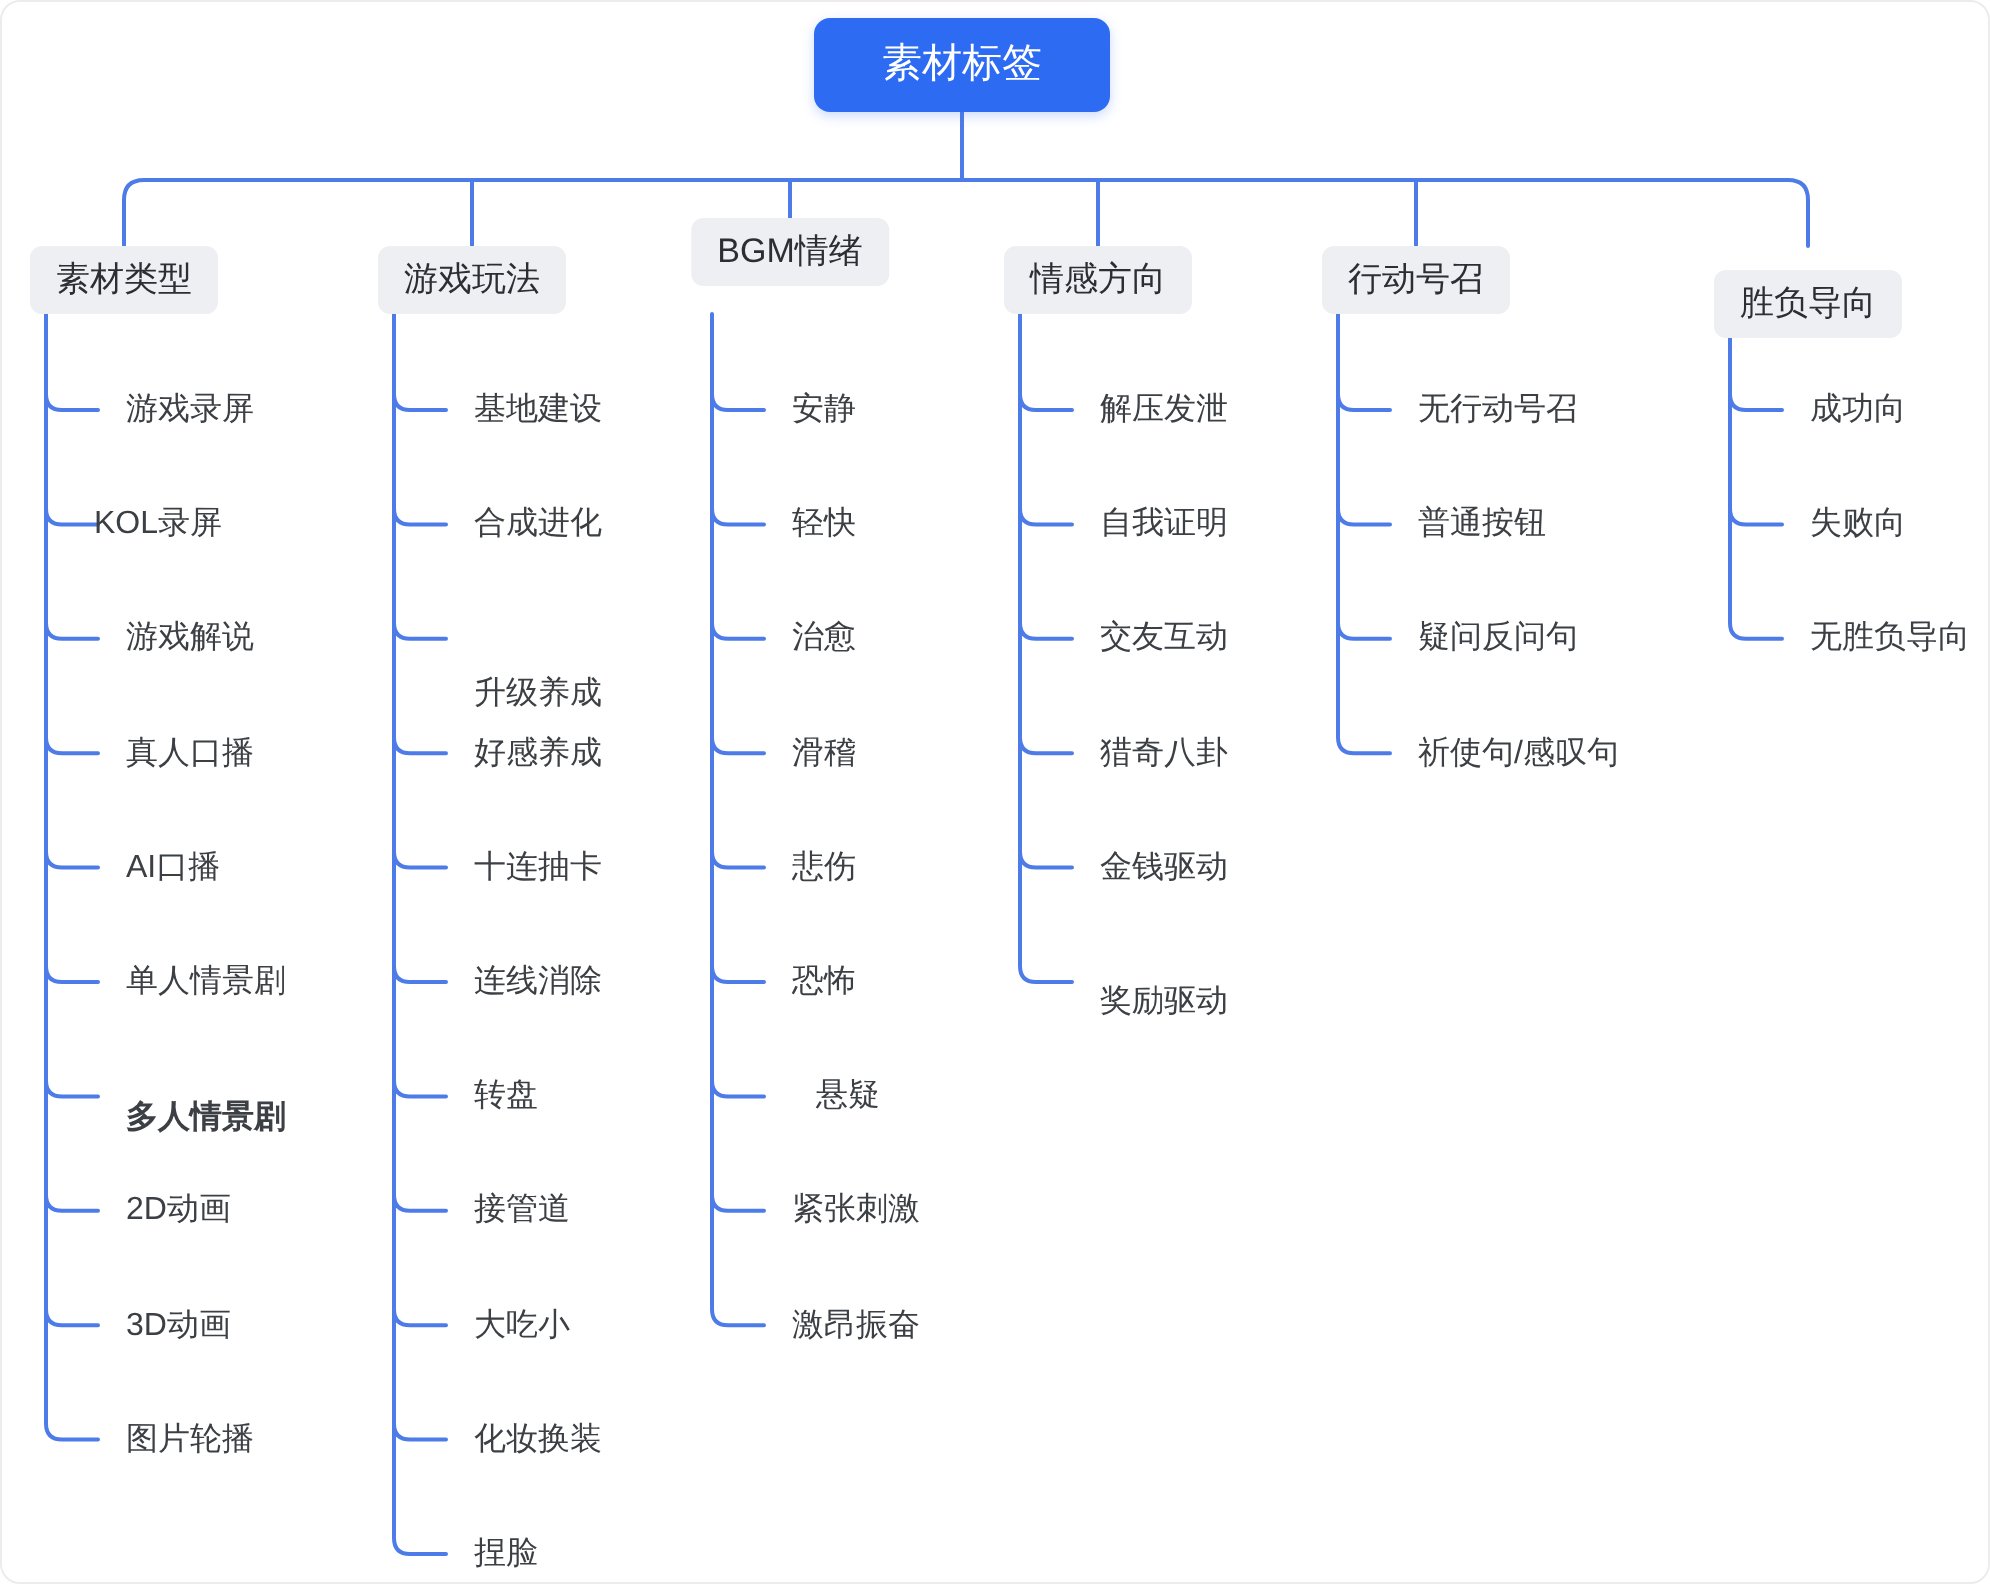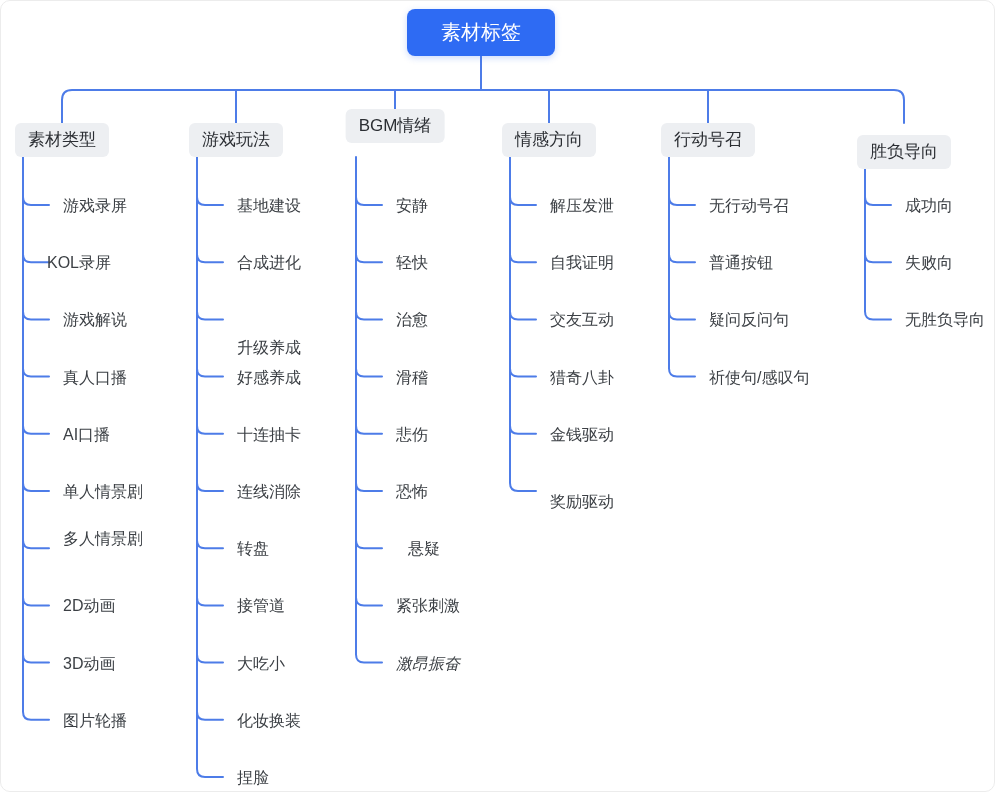--- a/index.html
+++ b/index.html
@@ -55,21 +55,21 @@
     </svg>
   <div class="root-node" id="rootNode" style="left: 480px; top: 8px;">素材标签</div>
   <div id="branchLayer">
       <div class="branch-header" style="left: 61px; top: 122px;">素材类型</div>
       <div class="leaf-label" style="left: 62px; top: 204px;">游戏录屏</div>
       <div class="leaf-label" style="left: 46px; top: 261.2px;">KOL录屏</div>
       <div class="leaf-label" style="left: 62px; top: 318.4px;">游戏解说</div>
       <div class="leaf-label" style="left: 62px; top: 375.6px;">真人口播</div>
       <div class="leaf-label" style="left: 62px; top: 432.8px;">AI口播</div>
       <div class="leaf-label" style="left: 62px; top: 490px;">单人情景剧</div>
-      <div class="leaf-label" style="left: 62px; top: 537px;">多人情景剧</div>
+      <div class="leaf-label" style="left: 62px; top: 558px; font-weight: bold;">多人情景剧</div>
       <div class="leaf-label" style="left: 62px; top: 604.4px;">2D动画</div>
       <div class="leaf-label" style="left: 62px; top: 661.6px;">3D动画</div>
       <div class="leaf-label" style="left: 62px; top: 718.8px;">图片轮播</div>
       <div class="branch-header" style="left: 235px; top: 122px;">游戏玩法</div>
       <div class="leaf-label" style="left: 236px; top: 204px;">基地建设</div>
       <div class="leaf-label" style="left: 236px; top: 261.2px;">合成进化</div>
       <div class="leaf-label" style="left: 236px; top: 318.4px; margin-top: 28px;">升级养成</div>
       <div class="leaf-label" style="left: 236px; top: 375.6px;">好感养成</div>
       <div class="leaf-label" style="left: 236px; top: 432.8px;">十连抽卡</div>
       <div class="leaf-label" style="left: 236px; top: 490px;">连线消除</div>
@@ -80,21 +80,21 @@
       <div class="leaf-label" style="left: 236px; top: 776px;">捏脸</div>
       <div class="branch-header" style="left: 394px; top: 108px;">BGM情绪</div>
       <div class="leaf-label" style="left: 395px; top: 204px;">安静</div>
       <div class="leaf-label" style="left: 395px; top: 261.2px;">轻快</div>
       <div class="leaf-label" style="left: 395px; top: 318.4px;">治愈</div>
       <div class="leaf-label" style="left: 395px; top: 375.6px;">滑稽</div>
       <div class="leaf-label" style="left: 395px; top: 432.8px; text-align: center;">悲伤</div>
       <div class="leaf-label" style="left: 395px; top: 490px;">恐怖</div>
       <div class="leaf-label" style="left: 395px; top: 547.2px; margin-left: 12px;">悬疑</div>
       <div class="leaf-label" style="left: 395px; top: 604.4px;">紧张刺激</div>
-      <div class="leaf-label" style="left: 395px; top: 661.6px; font-style: italic;">激昂振奋</div>
+      <div class="leaf-label" style="left: 395px; top: 661.6px;">激昂振奋</div>
       <div class="branch-header" style="left: 548px; top: 122px;">情感方向</div>
       <div class="leaf-label" style="left: 549px; top: 204px;">解压发泄</div>
       <div class="leaf-label" style="left: 549px; top: 261.2px;">自我证明</div>
       <div class="leaf-label" style="left: 549px; top: 318.4px;">交友互动</div>
       <div class="leaf-label" style="left: 549px; top: 375.6px;">猎奇八卦</div>
       <div class="leaf-label" style="left: 549px; top: 432.8px;">金钱驱动</div>
       <div class="leaf-label" style="left: 549px; top: 500px;">奖励驱动</div>
       <div class="branch-header" style="left: 707px; top: 122px;">行动号召</div>
       <div class="leaf-label" style="left: 708px; top: 204px;">无行动号召</div>
       <div class="leaf-label" style="left: 708px; top: 261.2px;">普通按钮</div>

